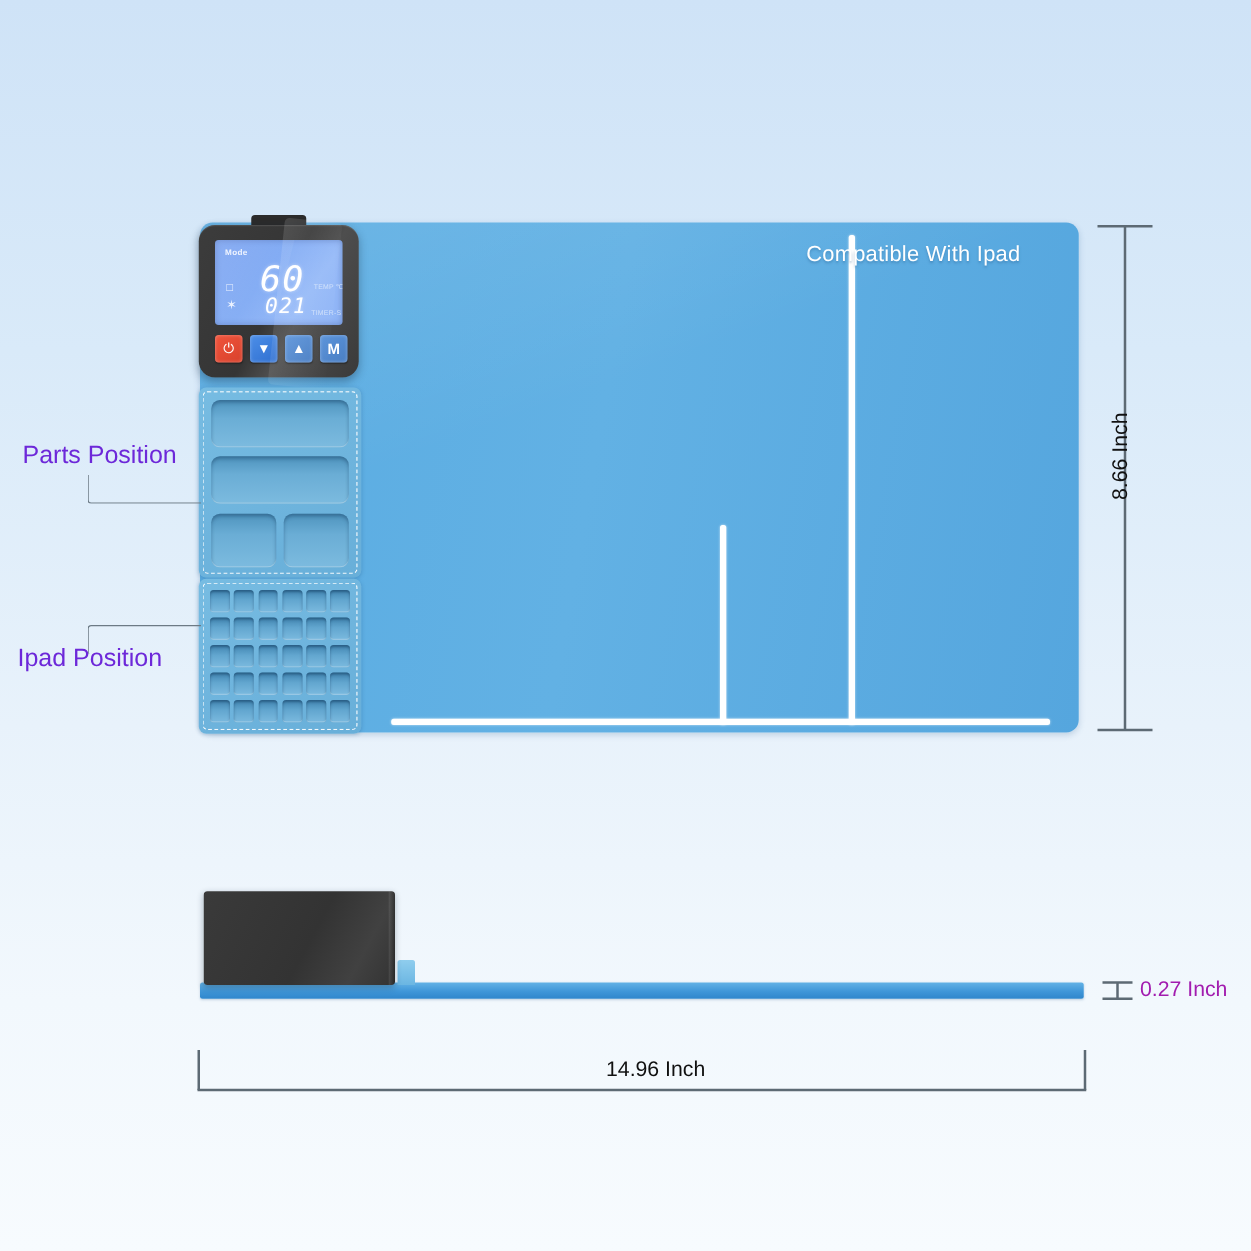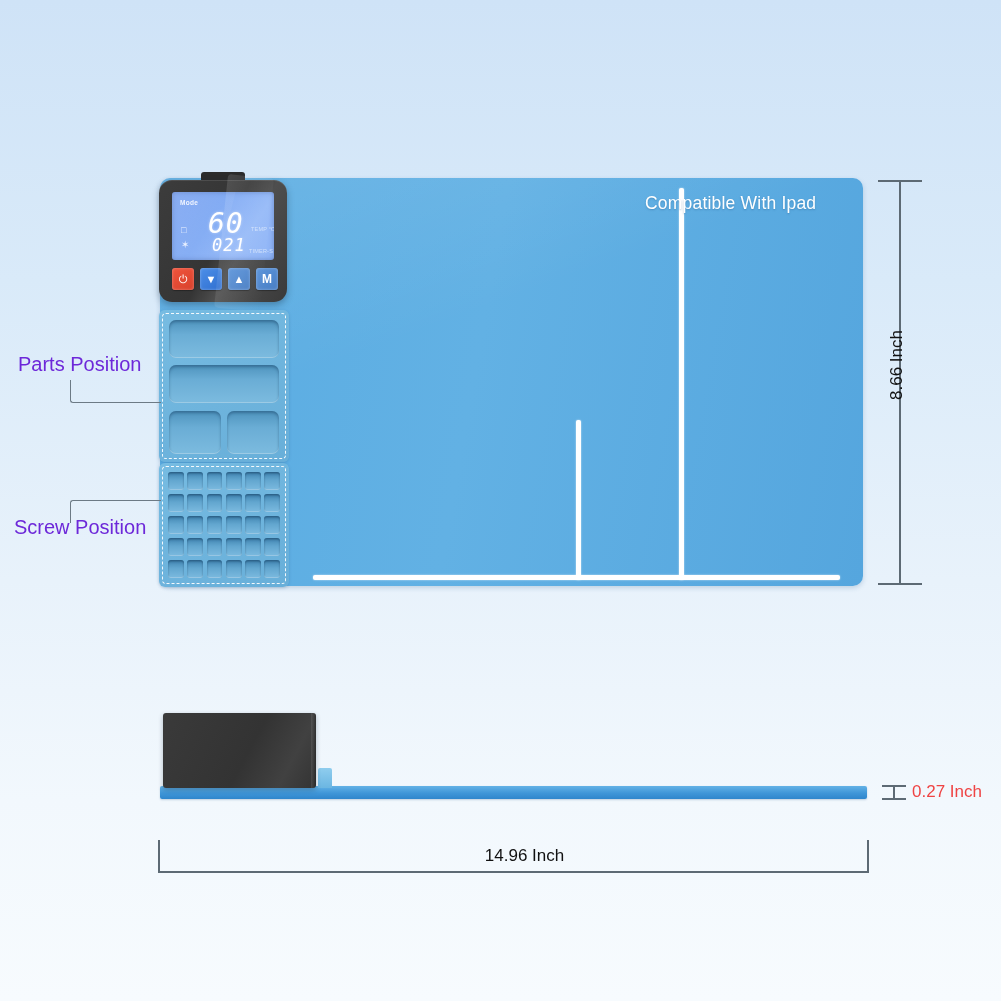--- a/index.html
+++ b/index.html
@@ -342,21 +342,21 @@
     position: absolute;
     left: 882px;
     width: 24px; height: 1.6px;
     background: #5d6a74;
   }
   .dim-t-cap.top { top: 785px; }
   .dim-t-cap.bot { top: 798px; }
   .dim-t-label {
     position: absolute;
     left: 912px; top: 782px;
-    color: #ef4444;
+    color: #a21caf;
     font-size: 17px;
     white-space: nowrap;
   }
 
   
   .dim-w-line {
     position: absolute;
     left: 158px; top: 871px;
     width: 711px; height: 1.6px;
     background: #5d6a74;
@@ -476,21 +476,21 @@
         <div class="screw-cell"></div>
         <div class="screw-cell"></div>
         <div class="screw-cell"></div>
       </div>
   </div>
 
   <div class="lead lead-parts"></div>
   <div class="callout-text callout-parts">Parts Position</div>
 
   <div class="lead lead-screw"></div>
-  <div class="callout-text callout-screw">Screw Position</div>
+  <div class="callout-text callout-screw">Ipad Position</div>
 
   <div class="dim-v-line"></div>
   <div class="dim-v-cap top"></div>
   <div class="dim-v-cap bot"></div>
   <div class="dim-v-label">8.66 Inch</div>
 
   <div class="side-mat"></div>
   <div class="side-riser"></div>
   <div class="side-box">
     <div class="side-box-edge"></div>

